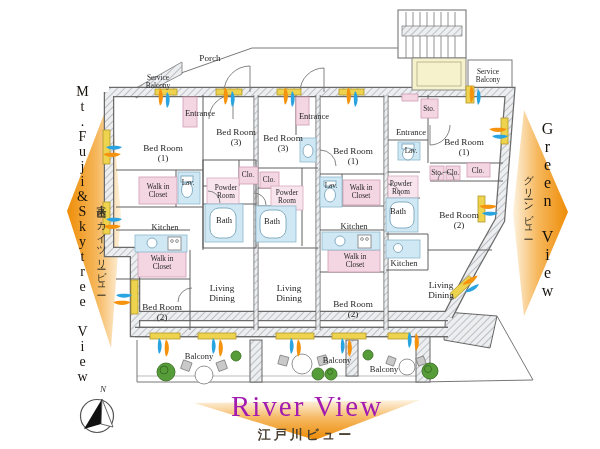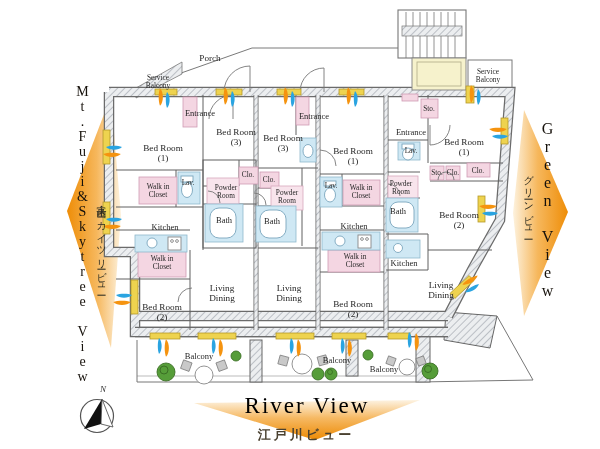--- a/index.html
+++ b/index.html
@@ -12,21 +12,21 @@
   .md{font-size:9.2px;}
   .v-en{position:absolute;writing-mode:vertical-rl;text-orientation:upright;
         color:#17120c;transform:translateX(-50%);line-height:1;}
   .v-ja{position:absolute;writing-mode:vertical-rl;text-orientation:upright;
         color:#2b2b20;transform:translateX(-50%);line-height:1;}
   #banner-left-en{left:82px;top:84px;font-size:14px;}
   #banner-left-ja{left:101px;top:198px;font-size:10px;letter-spacing:1px;}
   #banner-right-en{left:547px;top:120px;font-size:16px;letter-spacing:1px;}
   #banner-right-ja{left:528px;top:168px;font-size:10px;letter-spacing:1.5px;}
   #banner-bottom-en{position:absolute;left:307px;top:406px;transform:translate(-50%,-50%);
-        font-size:23px;letter-spacing:2px;color:#000000;white-space:nowrap;}
+        font-size:29px;letter-spacing:2px;color:#a21caf;white-space:nowrap;}
   #banner-bottom-ja{position:absolute;left:306px;top:435px;transform:translate(-50%,-50%);
         font-size:13px;font-weight:600;letter-spacing:3px;color:#4a4130;white-space:nowrap;}
   #compass-n{position:absolute;left:103px;top:389px;transform:translate(-50%,-50%);
         font-size:9px;font-style:italic;color:#333;}
 </style>
 </head>
 <body>
 
 <div id="stage">
 

